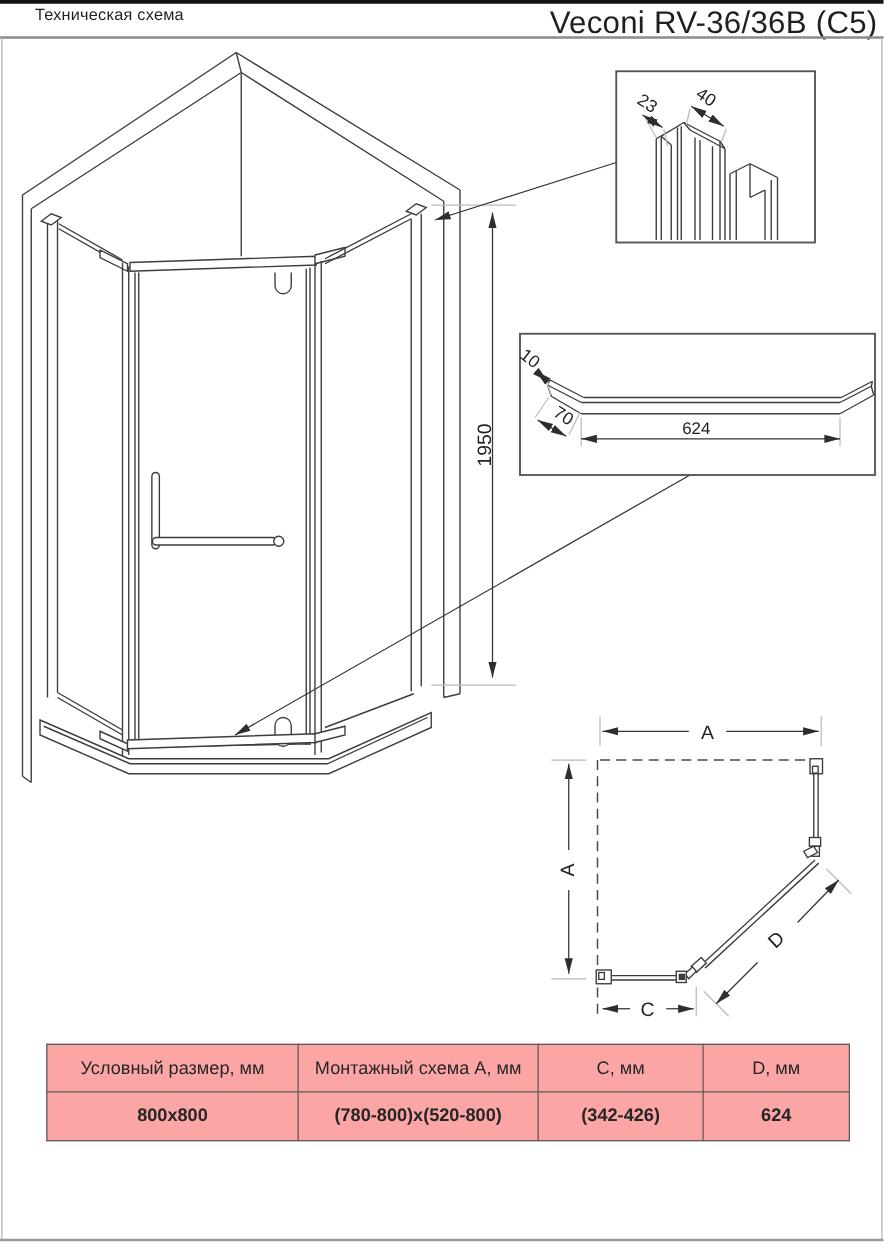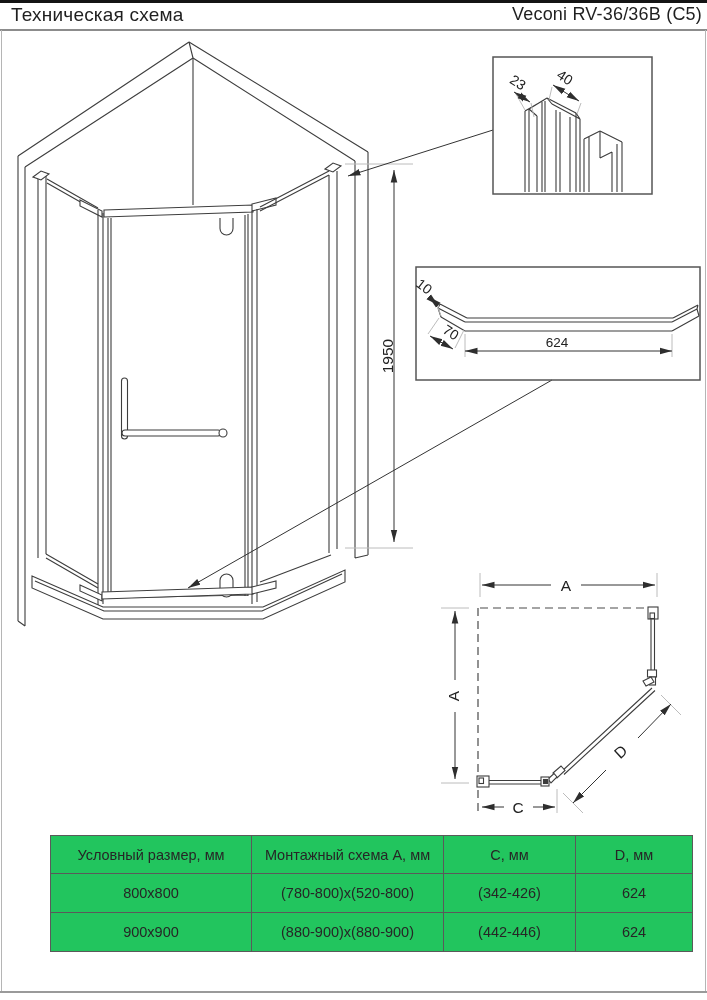--- a/index.html
+++ b/index.html
@@ -1,39 +1,39 @@
 <!DOCTYPE html>
 <html><head>
 <meta charset="utf-8">
 <style>
   html,body{margin:0;padding:0;background:#fff;}
   body{width:707px;height:1000px;position:relative;overflow:hidden;
        font-family:"Liberation Sans",sans-serif;color:#1f1f1f;}
   .topbar{position:absolute;left:0;top:0;width:707px;height:3px;background:#141414;}
-  .hdr-left{position:absolute;left:11px;top:4px;font-size:19px;letter-spacing:.2px;}
-  .hdr-right{position:absolute;right:5px;top:4px;font-size:18px;letter-spacing:.2px;}
+  .hdr-left{position:absolute;left:28px;top:4px;font-size:13px;letter-spacing:.2px;}
+  .hdr-right{position:absolute;right:5px;top:4px;font-size:25px;letter-spacing:.2px;}
   .hdr-rule{position:absolute;left:0;top:29px;width:707px;height:1.5px;background:#8c8c8c;}
   .edge-l{position:absolute;left:1px;top:30px;width:1px;height:962px;background:#b5b5b5;}
   .edge-r{position:absolute;right:1px;top:30px;width:1px;height:962px;background:#b5b5b5;}
   .edge-b{position:absolute;left:0;top:991px;width:707px;height:1.5px;background:#9a9a9a;}
   svg.draw{position:absolute;left:0;top:0;}
   svg.draw path,svg.draw line,svg.draw rect,svg.draw circle{fill:none;stroke:#3d3d3d;stroke-width:1.1;}
   svg.draw .wf{fill:#ffffff;}
   svg.draw .lt{stroke:#bcbcbc;stroke-width:1;}
   svg.draw .dash{stroke-dasharray:8 5;stroke-width:1.2;stroke:#4a4a4a;}
   svg.draw .box{stroke:#565656;stroke-width:1.5;fill:none;}
   svg.draw .dimln{stroke:#333;stroke-width:1;}
   svg.draw text{stroke:none;fill:#222;font-family:"Liberation Sans",sans-serif;font-size:14px;}
   svg.draw text.lg{font-size:15.5px;}
   svg.draw text.md{font-size:13.5px;}
-  table.spec{position:absolute;left:37px;top:835px;border-collapse:collapse;background:#22c55e;
-             font-size:14.5px;color:#262626;table-layout:fixed;margin-left:13px;}
+  table.spec{position:absolute;left:37px;top:835px;border-collapse:collapse;background:#fca5a5;
+             font-size:14.5px;color:#262626;table-layout:fixed;}
   table.spec td{border:1.5px solid #5a5a5a;text-align:center;vertical-align:middle;padding:0;}
   table.spec tr.h td{height:37px;}
-  table.spec tr.r td{height:38px;}
+  table.spec tr.r td{height:38px;font-weight:bold;}
 </style>
 </head>
 <body>
 
 <div class="topbar"></div>
 <div class="hdr-left">Техническая схема</div>
 <div class="hdr-right">Veconi RV-36/36B (C5)</div>
 <div class="hdr-rule"></div>
 <div class="edge-l"></div>
 <div class="edge-r"></div>
@@ -226,20 +226,14 @@
     <td>Монтажный схема А, мм</td>
     <td>С, мм</td>
     <td>D, мм</td>
   </tr>
   <tr class="r">
     <td>800x800</td>
     <td>(780-800)x(520-800)</td>
     <td>(342-426)</td>
     <td>624</td>
   </tr>
-  <tr class="r">
-    <td>900x900</td>
-    <td>(880-900)x(880-900)</td>
-    <td>(442-446)</td>
-    <td>624</td>
-  </tr>
 </tbody>
   </table>
 
 </body></html>

